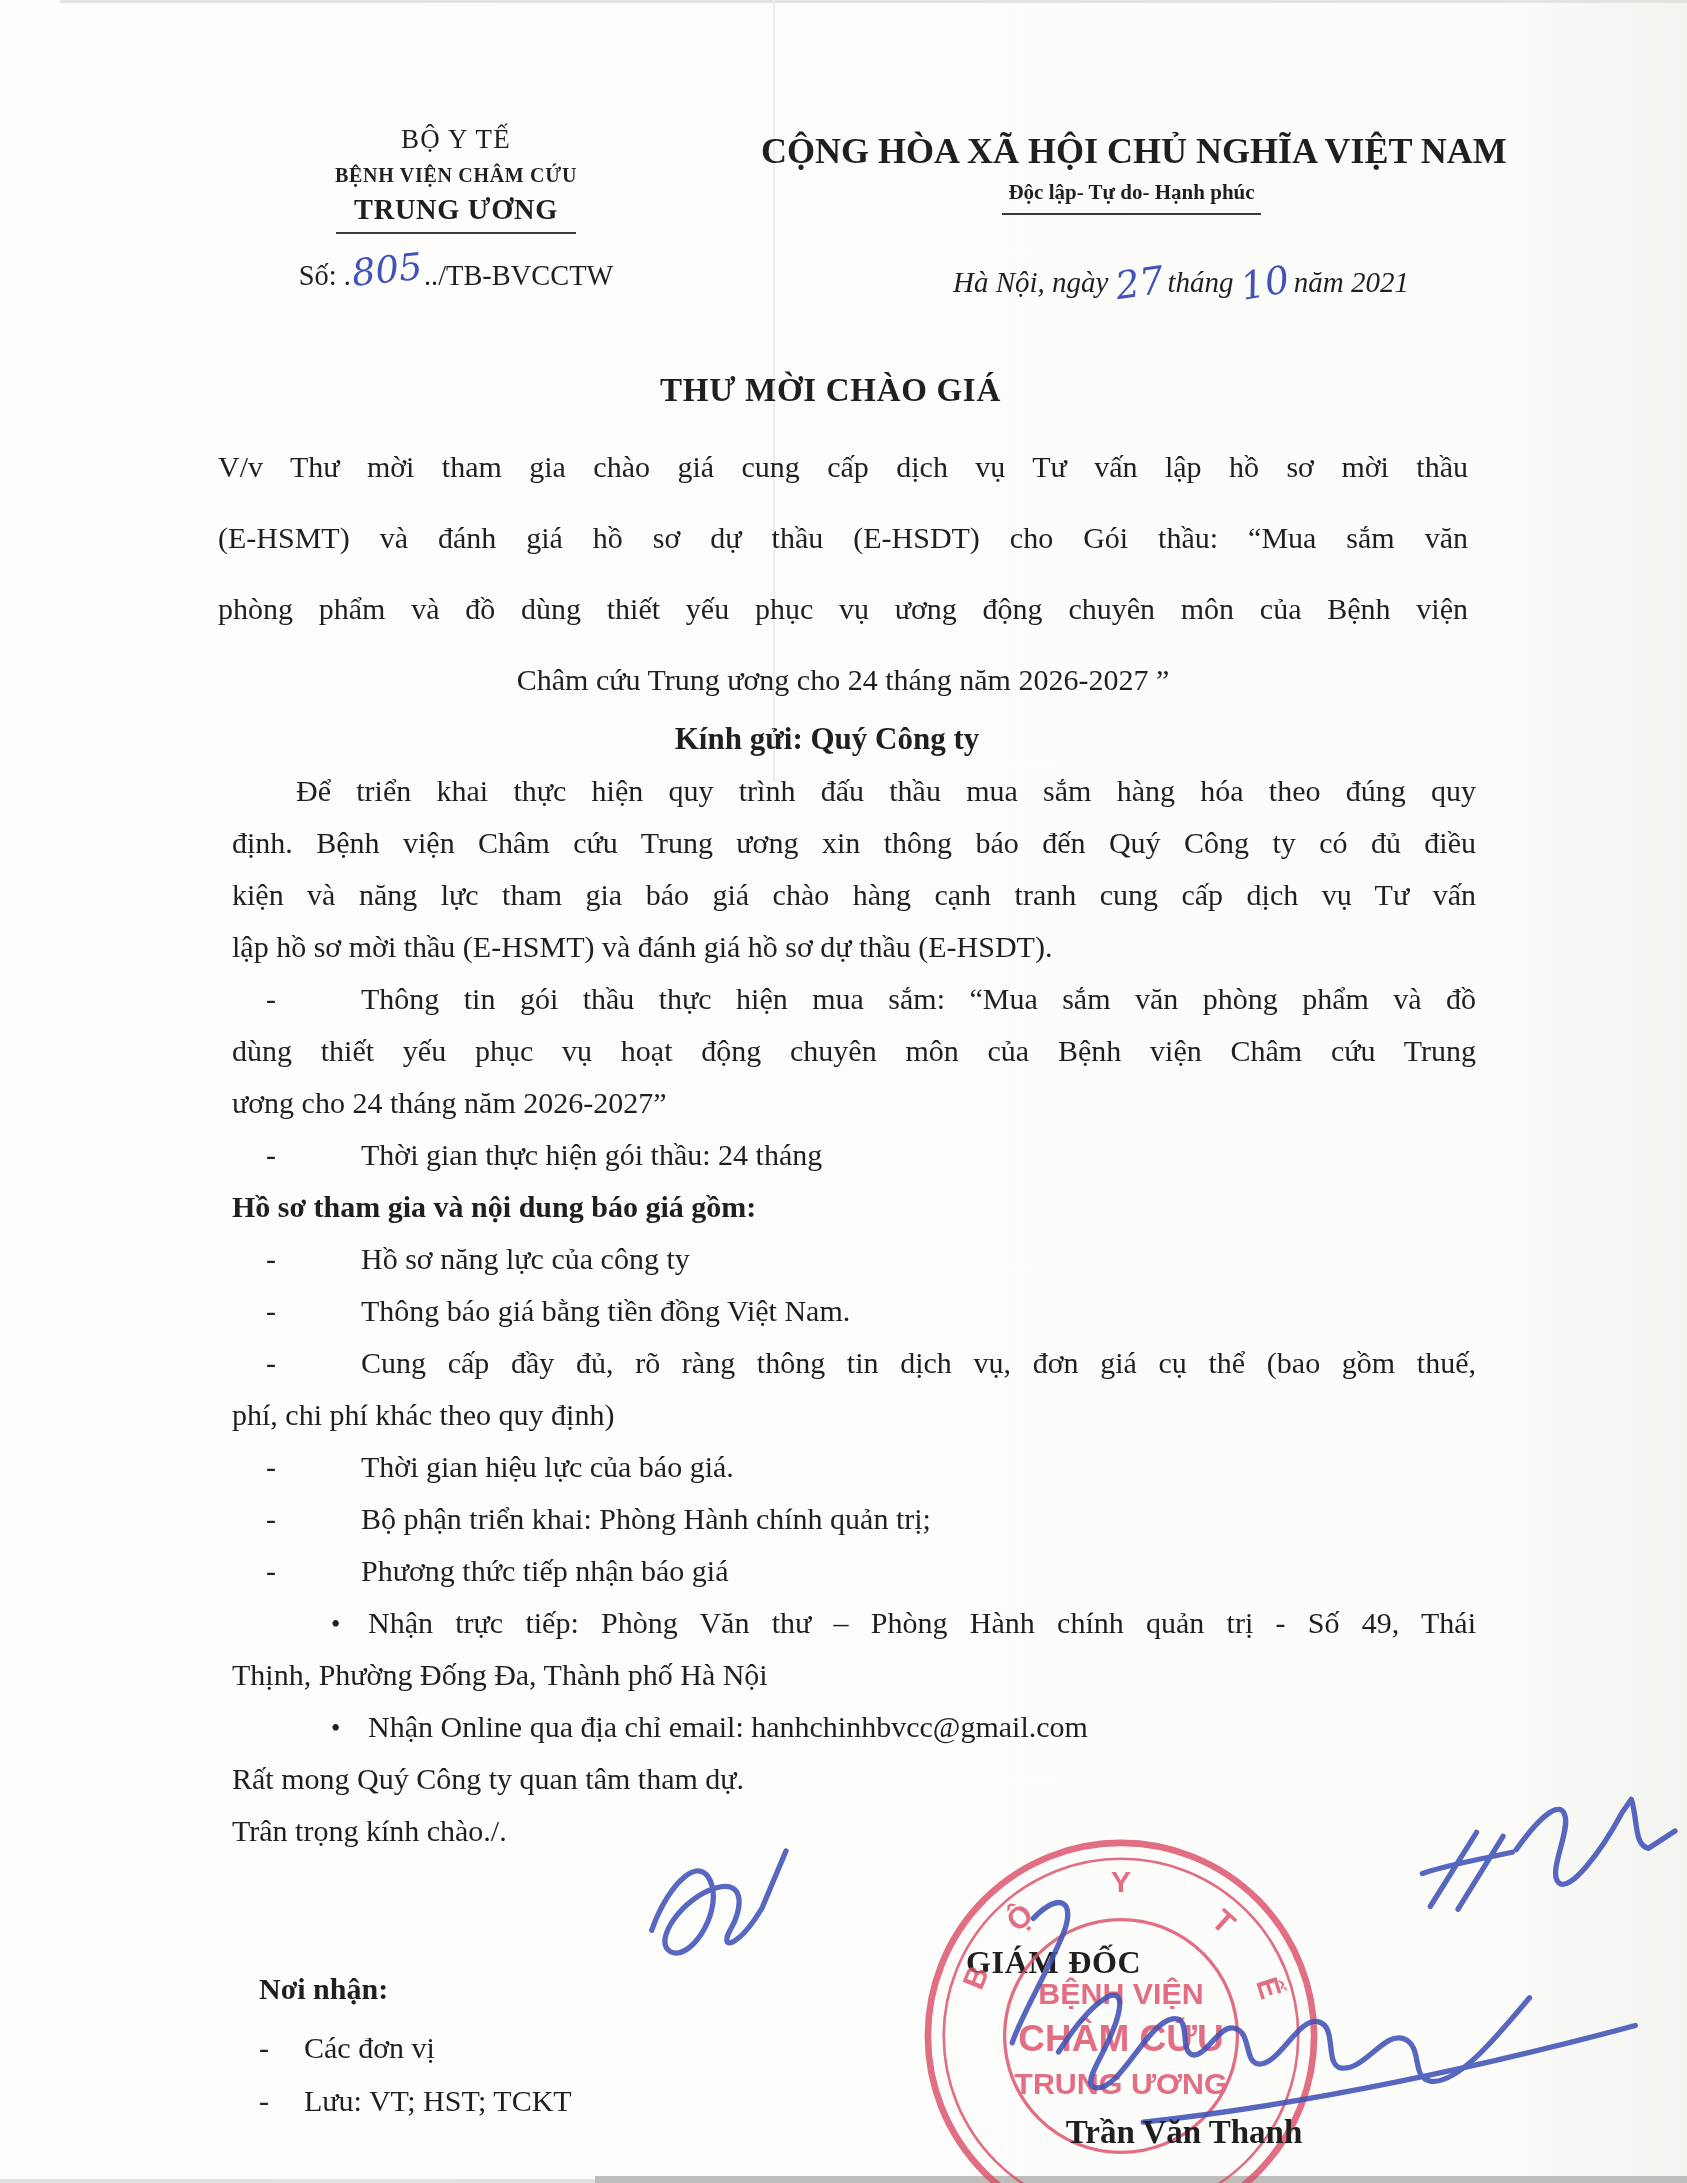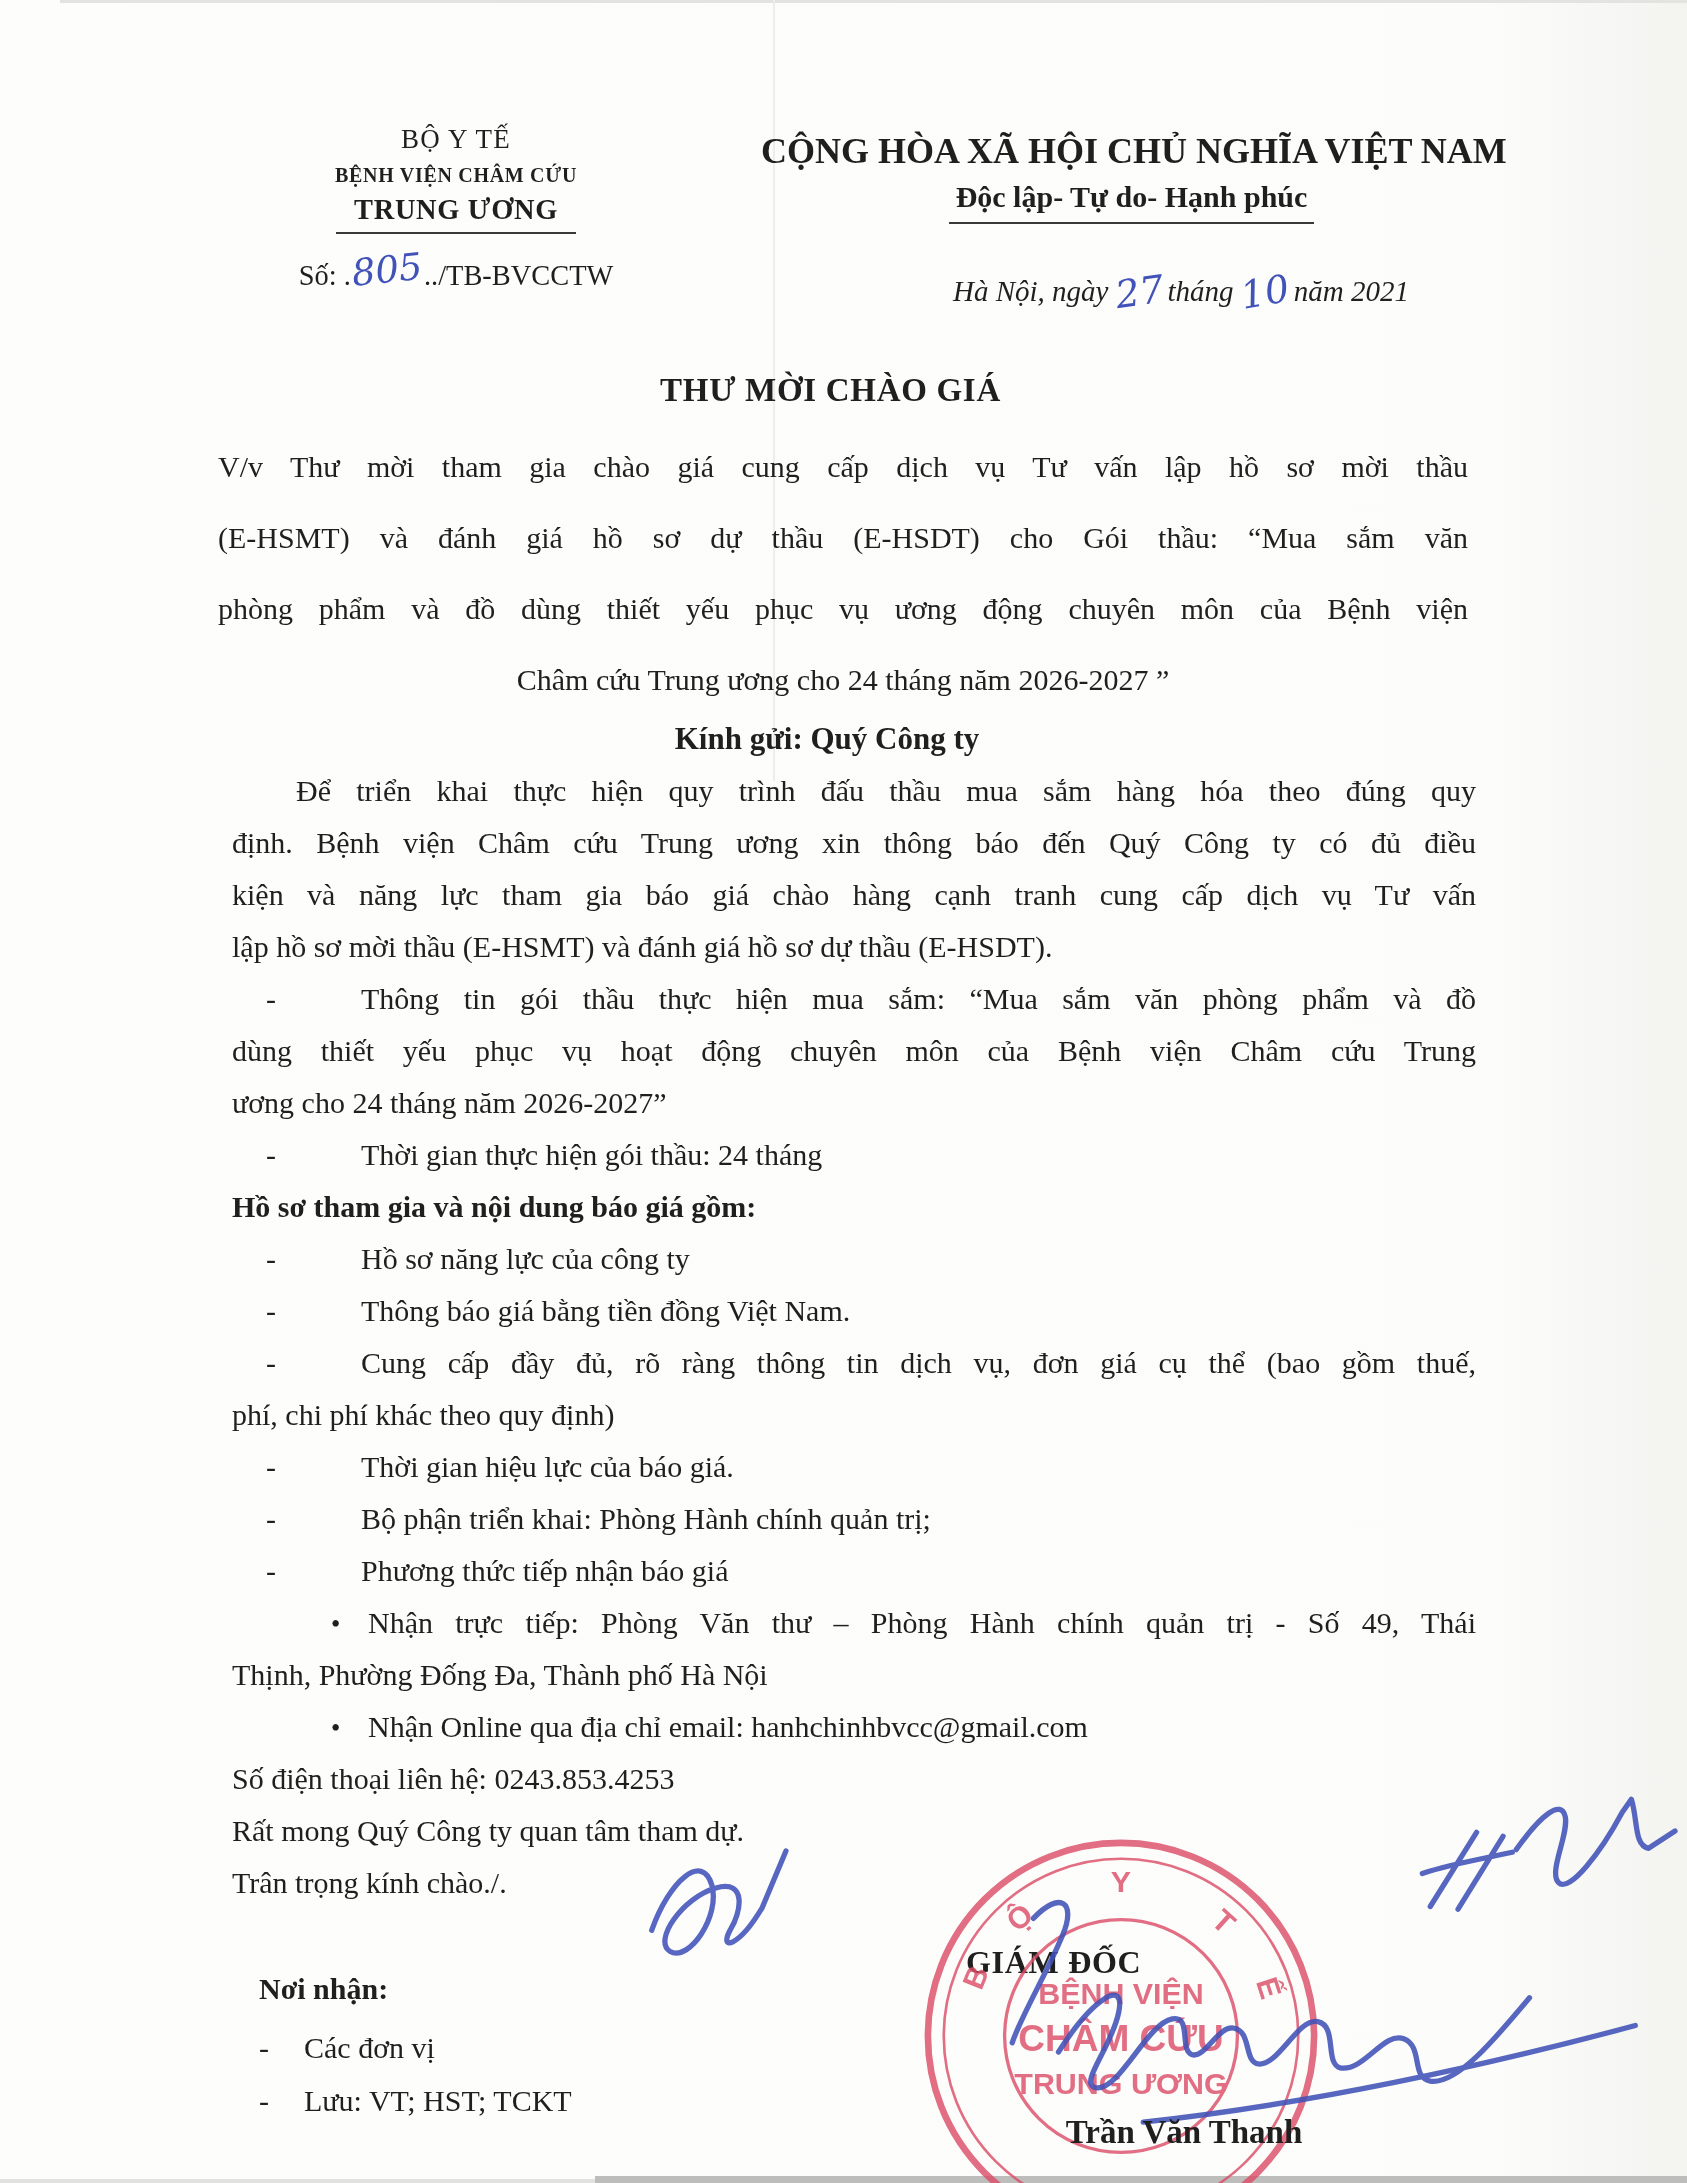--- a/index.html
+++ b/index.html
@@ -20,21 +20,21 @@
   
   .hdr-left{position:absolute;left:218px;top:124px;width:476px;text-align:center;}
   .hdr-left .ministry{font-size:27px;letter-spacing:1.3px;}
   .hdr-left .org1{font-size:20px;font-weight:700;margin-top:9.3px;letter-spacing:0.7px;}
   .hdr-left .org2{font-size:28.4px;font-weight:700;margin-top:6.6px;display:inline-block;
                   border-bottom:2.6px solid #3a3a3a;padding:0 18.5px 6.6px 18.5px;letter-spacing:0.7px;}
   .so-line{margin-top:17px;font-size:28.4px;white-space:nowrap;}
 
   .hdr-right{position:absolute;left:761px;top:130px;width:741px;text-align:center;}
   .hdr-right .motto1{font-size:36px;font-weight:700;white-space:nowrap;}
-  .hdr-right .motto2{font-size:30px;font-weight:700;margin-top:8px;display:inline-block;
+  .hdr-right .motto2{font-size:21px;font-weight:700;margin-top:8px;display:inline-block;
                      border-bottom:2.6px solid #3a3a3a;padding:0 6.6px 8px 6.6px;}
   .date-line{margin-top:42px;font-size:29px;font-style:italic;white-space:nowrap;padding-left:99px;}
 
   .hand{font-style:italic;font-weight:400;display:inline-block;
         font-family:"DejaVu Serif", serif;}
   .hand-ref{font-size:37px;transform:rotate(-6deg) translateY(-2.6px);margin:0 1.3px;}
   .hand-day{font-size:38px;transform:rotate(-8deg) translateY(4px);margin:0 4px 0 6.6px;}
   .hand-month{font-size:38px;transform:rotate(-10deg) translateY(4px);margin:0 5.3px 0 6.6px;}
 
   
@@ -146,21 +146,20 @@
       <span class="dash-marker">-</span><span>Phương thức tiếp nhận báo giá</span>
     </div>
 
     <div class="line full">
       <span class="bullet-marker">•</span><span>Nhận trực tiếp: Phòng Văn thư – Phòng Hành chính quản trị - Số 49, Thái</span>
     </div>
     <div class="line">Thịnh, Phường Đống Đa, Thành phố Hà Nội</div>
     <div class="line">
       <span class="bullet-marker">•</span><span>Nhận Online qua địa chỉ email: hanhchinhbvcc@gmail.com</span>
     </div>
-    <div class="line">Số điện thoại liên hệ: 0243.853.4253</div>
     <div class="line">Rất mong Quý Công ty quan tâm tham dự.</div>
     <div class="line">Trân trọng kính chào./.</div>
   </div>
 
   <div class="recipients">
     <div class="label">Nơi nhận:</div>
     <div class="item">
       <span class="dash-marker">-</span><span>Các đơn vị</span>
     </div>
     <div class="item">

